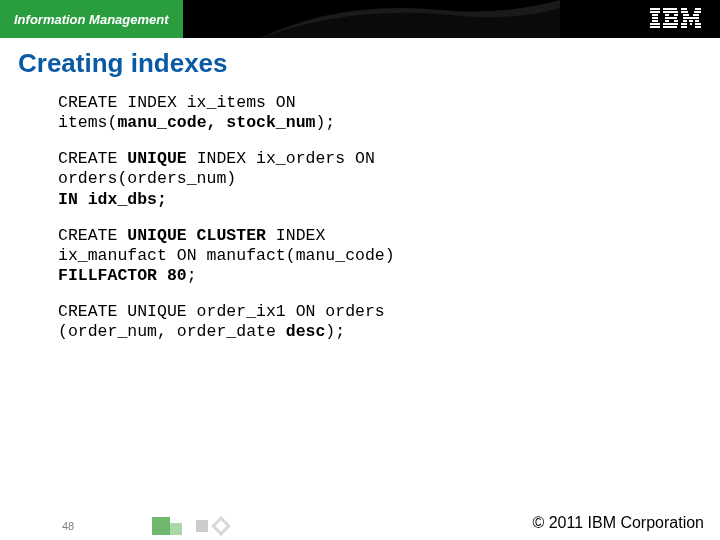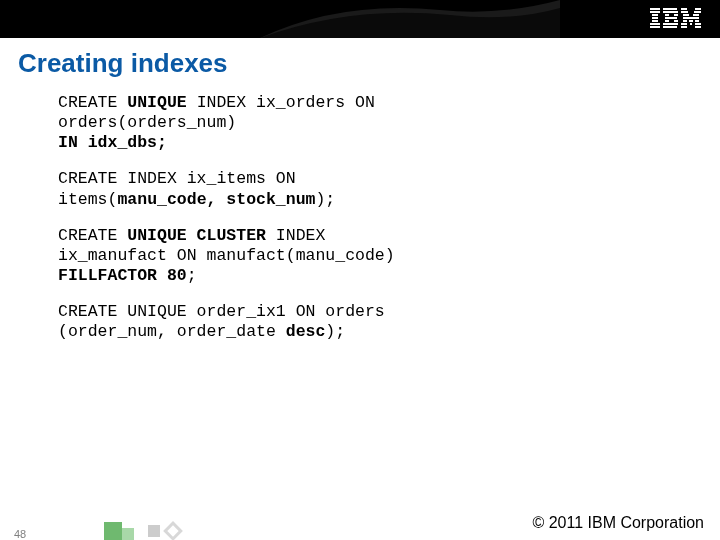--- a/index.html
+++ b/index.html
@@ -85,21 +85,22 @@
     white-space: pre;
   }
   .code-block b { font-weight: bold; }
   .footer {
     position: absolute;
     bottom: 0;
     left: 0;
     width: 100%;
     height: 28px;
     display: flex;
-    align-items: flex-end;
+    align-items: center;
+    padding-left: 48px;
   }
   .page-num {
     color: #808080;
     font-size: 11px;
     margin-left: 14px;
     width: 30px;
   }
   .deco {
     display: flex;
     align-items: center;
@@ -133,20 +134,21 @@
     right: 16px;
     bottom: 8px;
     font-size: 16px;
     color: #000000;
   }
 </style>
 </head>
 <body>
 
 <div class="header">
+  <div class="header-brand">Information Management</div>
   <div class="header-swoosh">
     <svg width="300" height="38" viewBox="0 0 300 38">
       <path d="M0,38 Q80,0 180,10 Q240,16 300,0 L300,38 Z" fill="#1a1a1a"></path>
       <path d="M0,38 Q90,5 190,15 Q250,22 300,8 L300,38 Z" fill="#0a0a0a"></path>
     </svg>
   </div>
   <div class="header-logo" aria-label="IBM">
     <svg width="52" height="20" viewBox="0 0 52 20">
       <g fill="#ffffff">
         <rect x="0" y="0" width="10" height="2"></rect>
@@ -182,26 +184,26 @@
           <rect x="45" y="18" width="6" height="2"></rect>
       </g>
     </svg>
   </div>
 </div>
 
 <div class="title">Creating indexes</div>
 
 <div class="content">
 
+  <div class="code-block"><span>CREATE INDEX ix_items ON</span>
+<span>items(</span><b>manu_code, stock_num</b><span>);</span></div>
+
   <div class="code-block"><span>CREATE </span><b>UNIQUE</b><span> INDEX ix_orders ON</span>
 <span>orders(orders_num)</span>
 <b>IN idx_dbs;</b></div>
-
-  <div class="code-block"><span>CREATE INDEX ix_items ON</span>
-<span>items(</span><b>manu_code, stock_num</b><span>);</span></div>
 
   <div class="code-block"><span>CREATE </span><b>UNIQUE CLUSTER</b><span> INDEX</span>
 <span>ix_manufact ON manufact(manu_code)</span>
 <b>FILLFACTOR 80</b><span>;</span></div>
 
 
   <div class="code-block"><span>CREATE UNIQUE order_ix1 ON orders</span>
 <span>(order_num, order_date </span><b>desc</b><span>);</span></div>
 </div>
 

